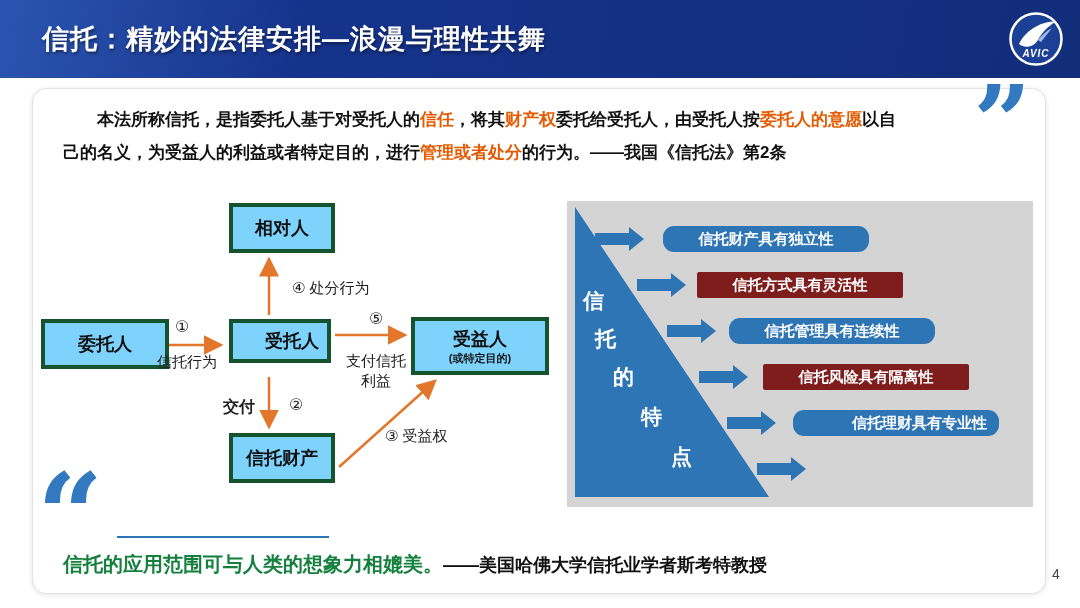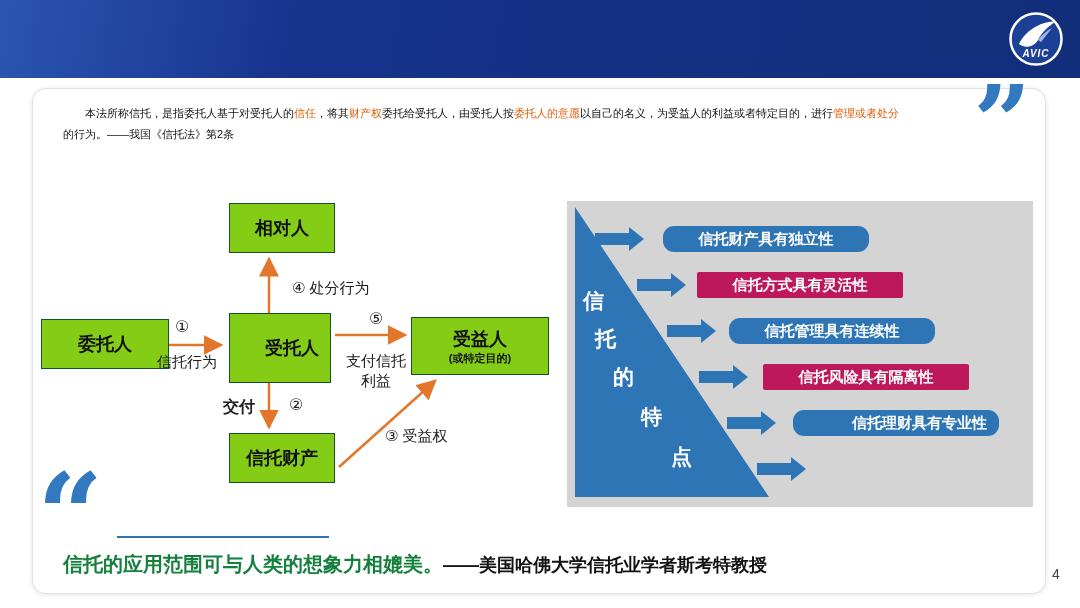--- a/index.html
+++ b/index.html
@@ -12,63 +12,64 @@
             display:flex; align-items:center; }
   .header-title { color:#fff; font-size:27px; font-weight:bold; margin-left:42px;
                   letter-spacing:1px; text-shadow:1px 2px 3px rgba(0,0,0,.45); }
   .logo { position:absolute; right:16px; top:11px; width:56px; height:56px; }
 
   
   .card { position:absolute; left:32px; top:88px; width:1014px; height:506px;
           background:#fff; border:1px solid #e2e2e2; border-radius:14px;
           box-shadow:0 1px 5px rgba(0,0,0,.10); }
 
-  .intro { position:absolute; left:30px; top:14px; width:846px; font-size:11px;
-           font-weight:normal; color:#111; line-height:1.95; text-indent:2em; }
+  .intro { position:absolute; left:30px; top:14px; width:846px; font-size:17px;
+           font-weight:bold; color:#111; line-height:1.95; text-indent:2em; }
   .intro .hl { color:#e55a00; }
 
   .quote-close { position:absolute; right:14px; top:-18px; font-family:"DejaVu Serif","Liberation Serif",serif;
                  font-size:100px; font-weight:bold; color:#3279c0; line-height:1; height:70px; overflow:hidden; }
   .quote-open  { position:absolute; left:4px; top:368px; font-family:"DejaVu Serif","Liberation Serif",serif;
                  font-size:115px; font-weight:bold; color:#3279c0; line-height:1; height:80px; overflow:hidden; }
 
   
-  .dbox { position:absolute; background:#84cc16; border:1px solid #14532d;
+  .dbox { position:absolute; background:#7dd3fc; border:4px solid #14532d;
           display:flex; flex-direction:column; align-items:center; justify-content:center;
           font-weight:bold; font-size:18px; color:#111; z-index:2; }
   .dbox .sub { font-size:11px; }
   .dlab { position:absolute; font-size:15px; color:#222; z-index:3; }
   .dnum { font-size:16px; color:#222; }
   .arrows { position:absolute; left:0; top:0; width:1014px; height:506px; z-index:1; pointer-events:none; }
 
   
   .panel { position:absolute; left:534px; top:112px; width:466px; height:306px; background:#d4d4d4; }
   .tri-svg { position:absolute; left:0; top:0; }
   .tri-char { position:absolute; color:#fff; font-weight:bold; font-size:21px; z-index:2; }
   .barrow { position:absolute; width:34px; height:12px; background:#2e75b6; }
   .barrow::after { content:""; position:absolute; left:34px; top:-6px; width:0; height:0;
                    border-left:15px solid #2e75b6; border-top:12px solid transparent;
                    border-bottom:12px solid transparent; }
   .pill { position:absolute; width:206px; height:26px; line-height:26px; text-align:center;
           color:#fff; font-weight:bold; font-size:15px; border-radius:2px; }
   .pill.blue { background:#2e75b6;border-radius:11px; }
-  .pill.orange { background:#be185d;text-align:center; }
+  .pill.orange { background:#7f1d1d;text-align:center; }
 
   
   .foot-line { position:absolute; left:84px; top:447px; width:212px; border-top:2px solid #2e75b6; }
   .foot-text { position:absolute; left:30px; top:462px; font-size:20px; font-weight:bold; white-space:nowrap; }
   .foot-text .blue { color:#15803d; }
   .foot-text .rest { color:#111; font-size:18px; }
 
   .page-num { position:absolute; left:1052px; top:566px; font-size:14px; color:#444; }
 </style>
 </head>
 <body>
 
 <div class="header">
+  <div class="header-title">信托：精妙的法律安排—浪漫与理性共舞</div>
   <svg class="logo" viewBox="0 0 56 56">
     <circle cx="28" cy="28" r="25.5" fill="#1c4096" stroke="#ffffff" stroke-width="2.5"></circle>
     <path d="M11 33 C17 19 36 9 47 11 C41 15 34 21 30 29 C26 36 17 38 11 33 Z" fill="#ffffff"></path>
     <path d="M30 29 C33 25 38 20 44 17 L33 31 Z" fill="#9db8e8"></path>
     <text x="28" y="46" text-anchor="middle" font-size="10" font-weight="bold" font-style="italic" fill="#ffffff" letter-spacing="1">AVIC</text>
   </svg>
 </div>
 
 <div class="card">
 
@@ -88,21 +89,21 @@
     <line x1="236" y1="288" x2="236" y2="338" stroke="#e2772b" stroke-width="2.5" marker-end="url(#ah)"></line>
     <line x1="306" y1="378" x2="402" y2="292" stroke="#e2772b" stroke-width="2.5" marker-end="url(#ah)"></line>
   </svg>
 
   <div class="dbox" style="left:196px; top:114px; width:106px; height:50px;">
     <span>相对人</span>
   </div>
   <div class="dbox" style="left:8px; top:230px; width:128px; height:50px;">
     <span>委托人</span>
   </div>
-  <div class="dbox" style="left:196px; top:224px; width:102px; height:70px;padding-left:24px;">
+  <div class="dbox" style="left:196px; top:230px; width:102px; height:44px;padding-left:24px;">
     <span>受托人</span>
   </div>
   <div class="dbox" style="left:378px; top:228px; width:138px; height:58px;">
     <span>受益人</span>
     <span class="sub">(或特定目的)</span>
   </div>
   <div class="dbox" style="left:196px; top:344px; width:106px; height:50px;">
     <span>信托财产</span>
   </div>
 

